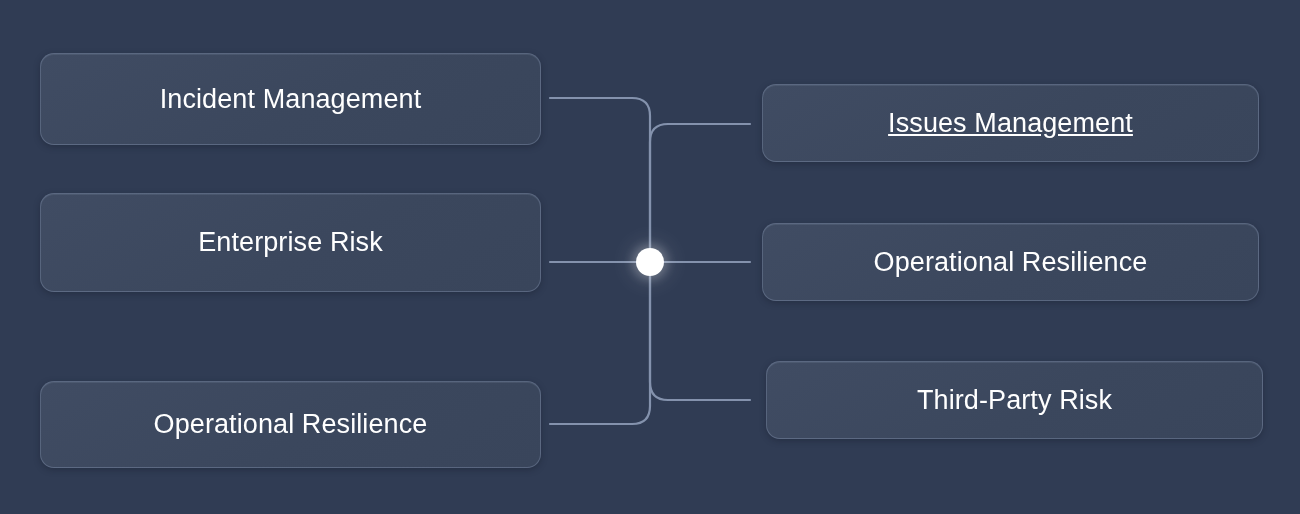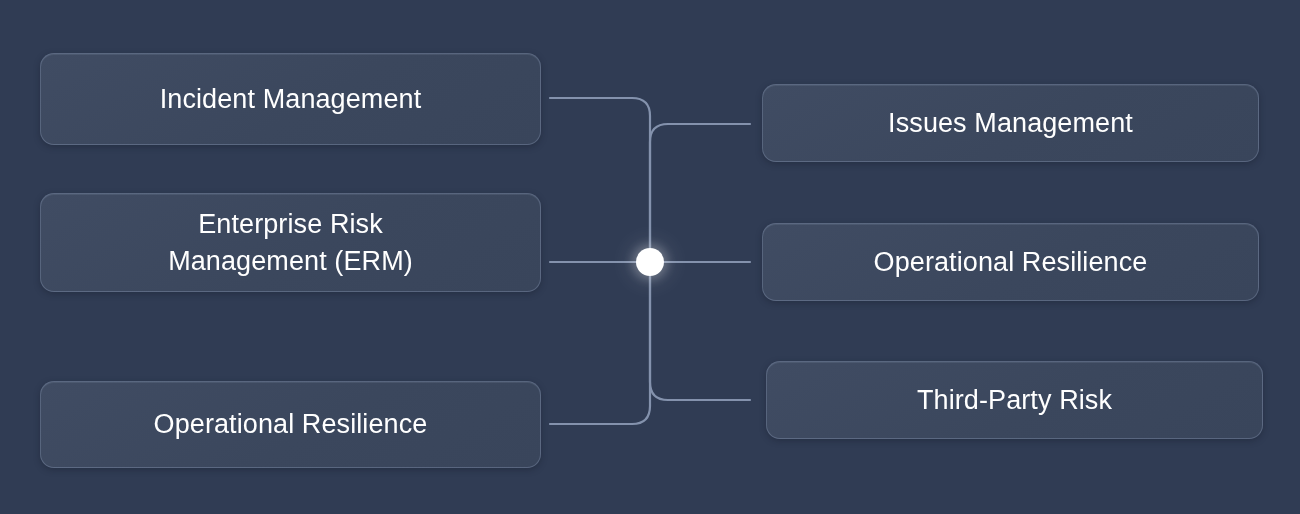--- a/index.html
+++ b/index.html
@@ -48,21 +48,21 @@
   }
   .node-label {
     display: block;
     width: 100%;
   }
   
   #box-incident-management { left: 40px;  top: 53px;  width: 501px; height: 92px; }
   #box-erm                 { left: 40px;  top: 193px; width: 501px; height: 99px; }
   #box-operational-resilience-left { left: 40px; top: 381px; width: 501px; height: 87px; }
   
-  #box-issues-management   { left: 762px; top: 84px;  width: 497px; height: 78px; }
+  #box-issues-management   { left: 762px; top: 84px;  width: 497px; height: 78px; text-decoration: underline; }
   #box-operational-resilience-right { left: 762px; top: 223px; width: 497px; height: 78px; }
   #box-third-party-risk    { left: 766px; top: 361px; width: 497px; height: 78px; }
 
   .hub-dot {
     position: absolute;
     left: 636px;
     top: 248px;
     width: 28px;
     height: 28px;
     border-radius: 50%;
@@ -91,21 +91,21 @@
 
       <path d="M 650 276 L 650 382 Q 650 400 668 400 L 750 400"></path>
     </g>
   </svg>
 
   <div class="node-box" id="box-incident-management">
     <span class="node-label">Incident Management</span>
   </div>
 
   <div class="node-box two-line" id="box-erm">
-    <span class="node-label"><span>Enterprise Risk</span><br><span>Management (ERM)</span></span>
+    <span class="node-label"><span>Enterprise Risk</span><br></span>
   </div>
 
   <div class="node-box" id="box-operational-resilience-left">
     <span class="node-label">Operational Resilience</span>
   </div>
 
   <div class="node-box" id="box-issues-management">
     <span class="node-label">Issues Management</span>
   </div>
 

